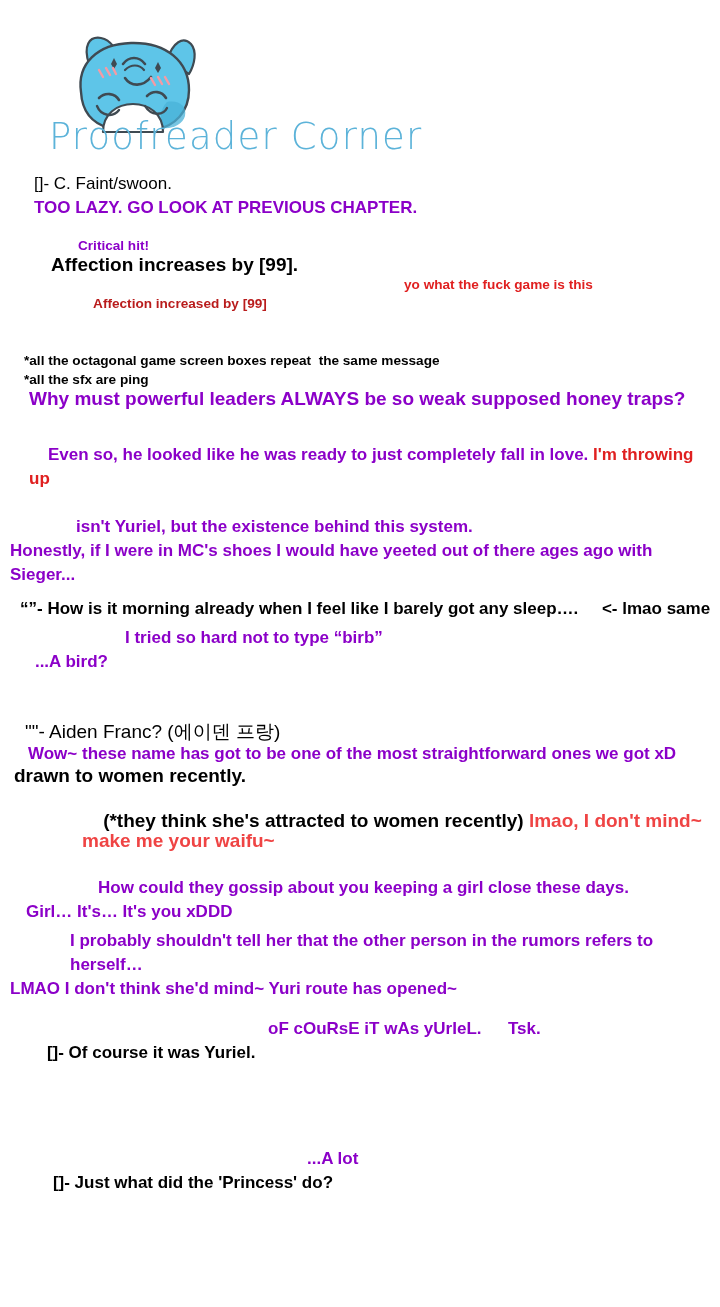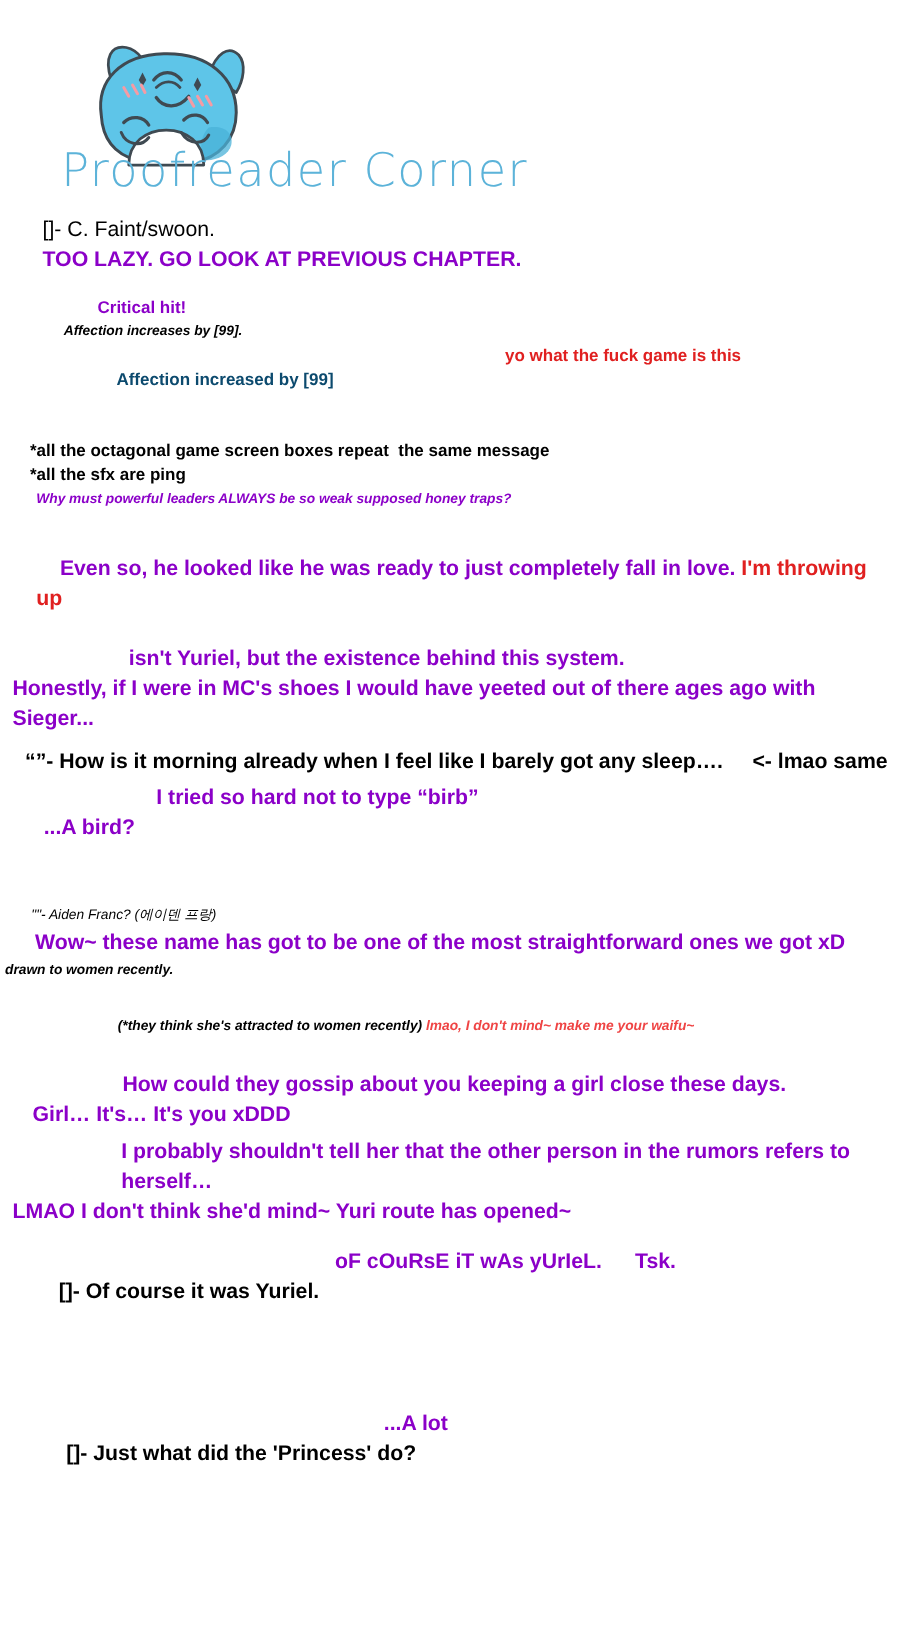--- a/index.html
+++ b/index.html
@@ -49,28 +49,28 @@
   }
   .ln {
     font-size: 15.4px;
     line-height: 21.5px;
     color: #000000;
     white-space: pre-wrap;
     padding: 0 2px;
   }
   .purple   { color: #8B00C8; }
   .purple2  { color: #ef4444; }
-  .magenta  { color: #0c4a6e; }
+  .magenta  { color: #b91c1c; }
   .red      { color: #E02020; }
   .black    { color: #000000; margin-top: 29px; }
 
   .b    { font-weight: bold; }
   .big  { font-size: 17px; line-height: 24px; }
   .sm   { font-size: 13.6px; line-height: 19px; }
-  .sm2  { font-size: 11px; line-height: 20px; font-style: italic; }
+  .sm2  { font-size: 19px; line-height: 20px; }
 
   .sp-xs { height: 5px; }
   .sp-s  { height: 10px; }
   .sp-m  { height: 16px; }
 </style>
 </head>
 <body>
 
 <div id="banner">
 
@@ -142,56 +142,56 @@
 
   <div class="ln sm2 b purple" style="padding-left:29px">Why must powerful leaders ALWAYS be so weak supposed honey traps?</div>
 
 
   <div class="sp-s"></div>
 
   <div class="ln big b" style="padding-left:29px">
     <span class="purple">Even so, he looked like he was ready to just completely fall in love. </span><span class="red">I'm throwing up</span>
   </div>
 
-  <div class="ln big b purple" style="padding-left:103px">isn't Yuriel, but the existence behind this system.</div>
+  <div class="ln big b purple" style="padding-left:76px">isn't Yuriel, but the existence behind this system.</div>
 
   <div class="ln big b purple" style="padding-left:10px">Honestly, if I were in MC's shoes I would have yeeted out of there ages ago with Sieger...</div>
 
   <div class="sp-s"></div>
 
   <div class="ln big b" style="padding-left:20px">“”- How is it morning already when I feel like I barely got any sleep….     &lt;- lmao same</div>
 
   <div class="sp-xs"></div>
 
   <div class="ln big b purple" style="padding-left:16px; position:relative">
     <span>...A bird?</span>
     <span style="position:absolute; left:125px; top:0">I tried so hard not to type “birb”</span>
   </div>
 
   <div class="ln sm2" style="padding-left:25px">""- Aiden Franc? (에이덴 프랑)</div>
 
   <div class="ln big b purple" style="padding-left:28px">Wow~ these name has got to be one of the most straightforward ones we got xD</div>
 
-  <div class="ln sm2 b" style="padding-left:4px">drawn to women recently.</div>
+  <div class="ln sm2 b" style="padding-left:14px">drawn to women recently.</div>
 
   <div class="sp-xs"></div>
 
   <div class="ln sm2 b" style="padding-left:82px">
     <span class="black">(*they think she's attracted to women recently) </span><span class="purple2">lmao, I don't mind~ make me your waifu~</span>
   </div>
 
   <div class="sp-xs"></div>
 
   <div class="ln big b purple" style="padding-left:98px">How could they gossip about you keeping a girl close these days.</div>
 
   <div class="ln big b purple" style="padding-left:26px">Girl… It's… It's you xDDD</div>
 
   <div class="sp-xs"></div>
 
-  <div class="ln big b purple" style="padding-left:97px">I probably shouldn't tell her that the other person in the rumors refers to herself…</div>
+  <div class="ln big b purple" style="padding-left:70px">I probably shouldn't tell her that the other person in the rumors refers to herself…</div>
 
   <div class="ln big b purple" style="padding-left:10px">LMAO I don't think she'd mind~ Yuri route has opened~</div>
 
   <div class="sp-m"></div>
 
   <div class="ln big" style="padding-left:28px; position:relative">
     <span class="b black">[]- Of course it was Yuriel.</span>
     <span class="b purple" style="position:absolute; left:268px; top:0">oF cOuRsE iT wAs yUrIeL.</span>
     <span class="b purple" style="position:absolute; left:508px; top:0">Tsk.</span>
   </div>

